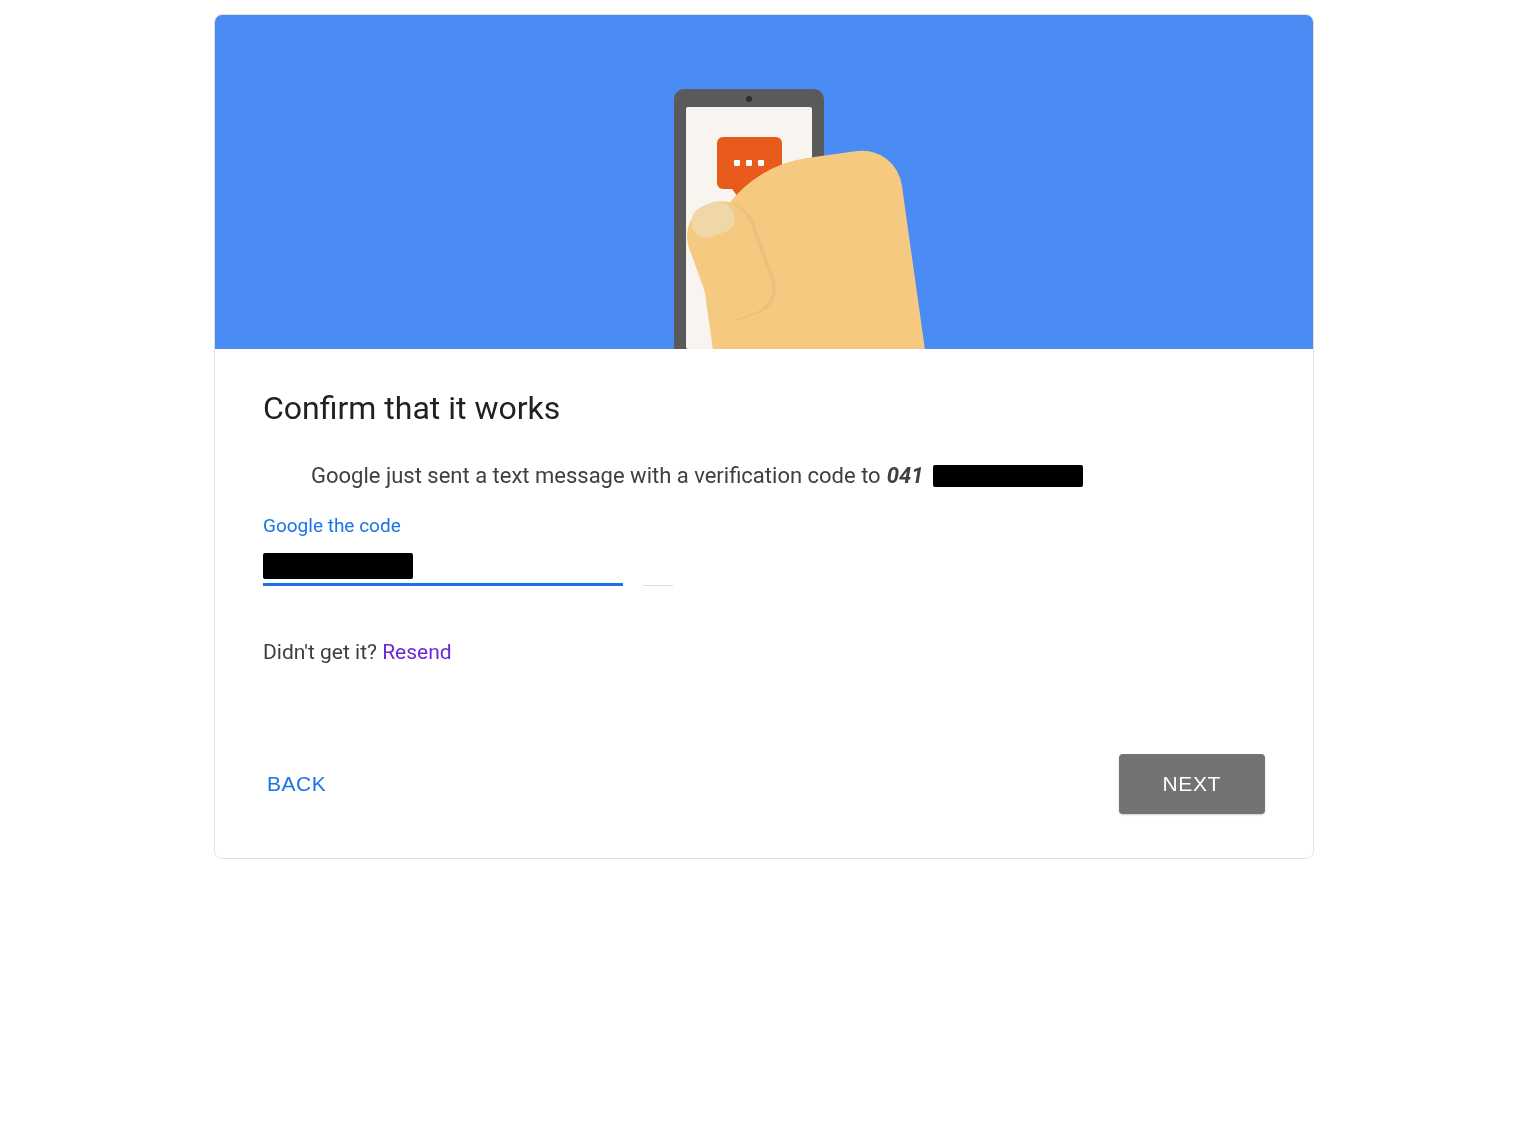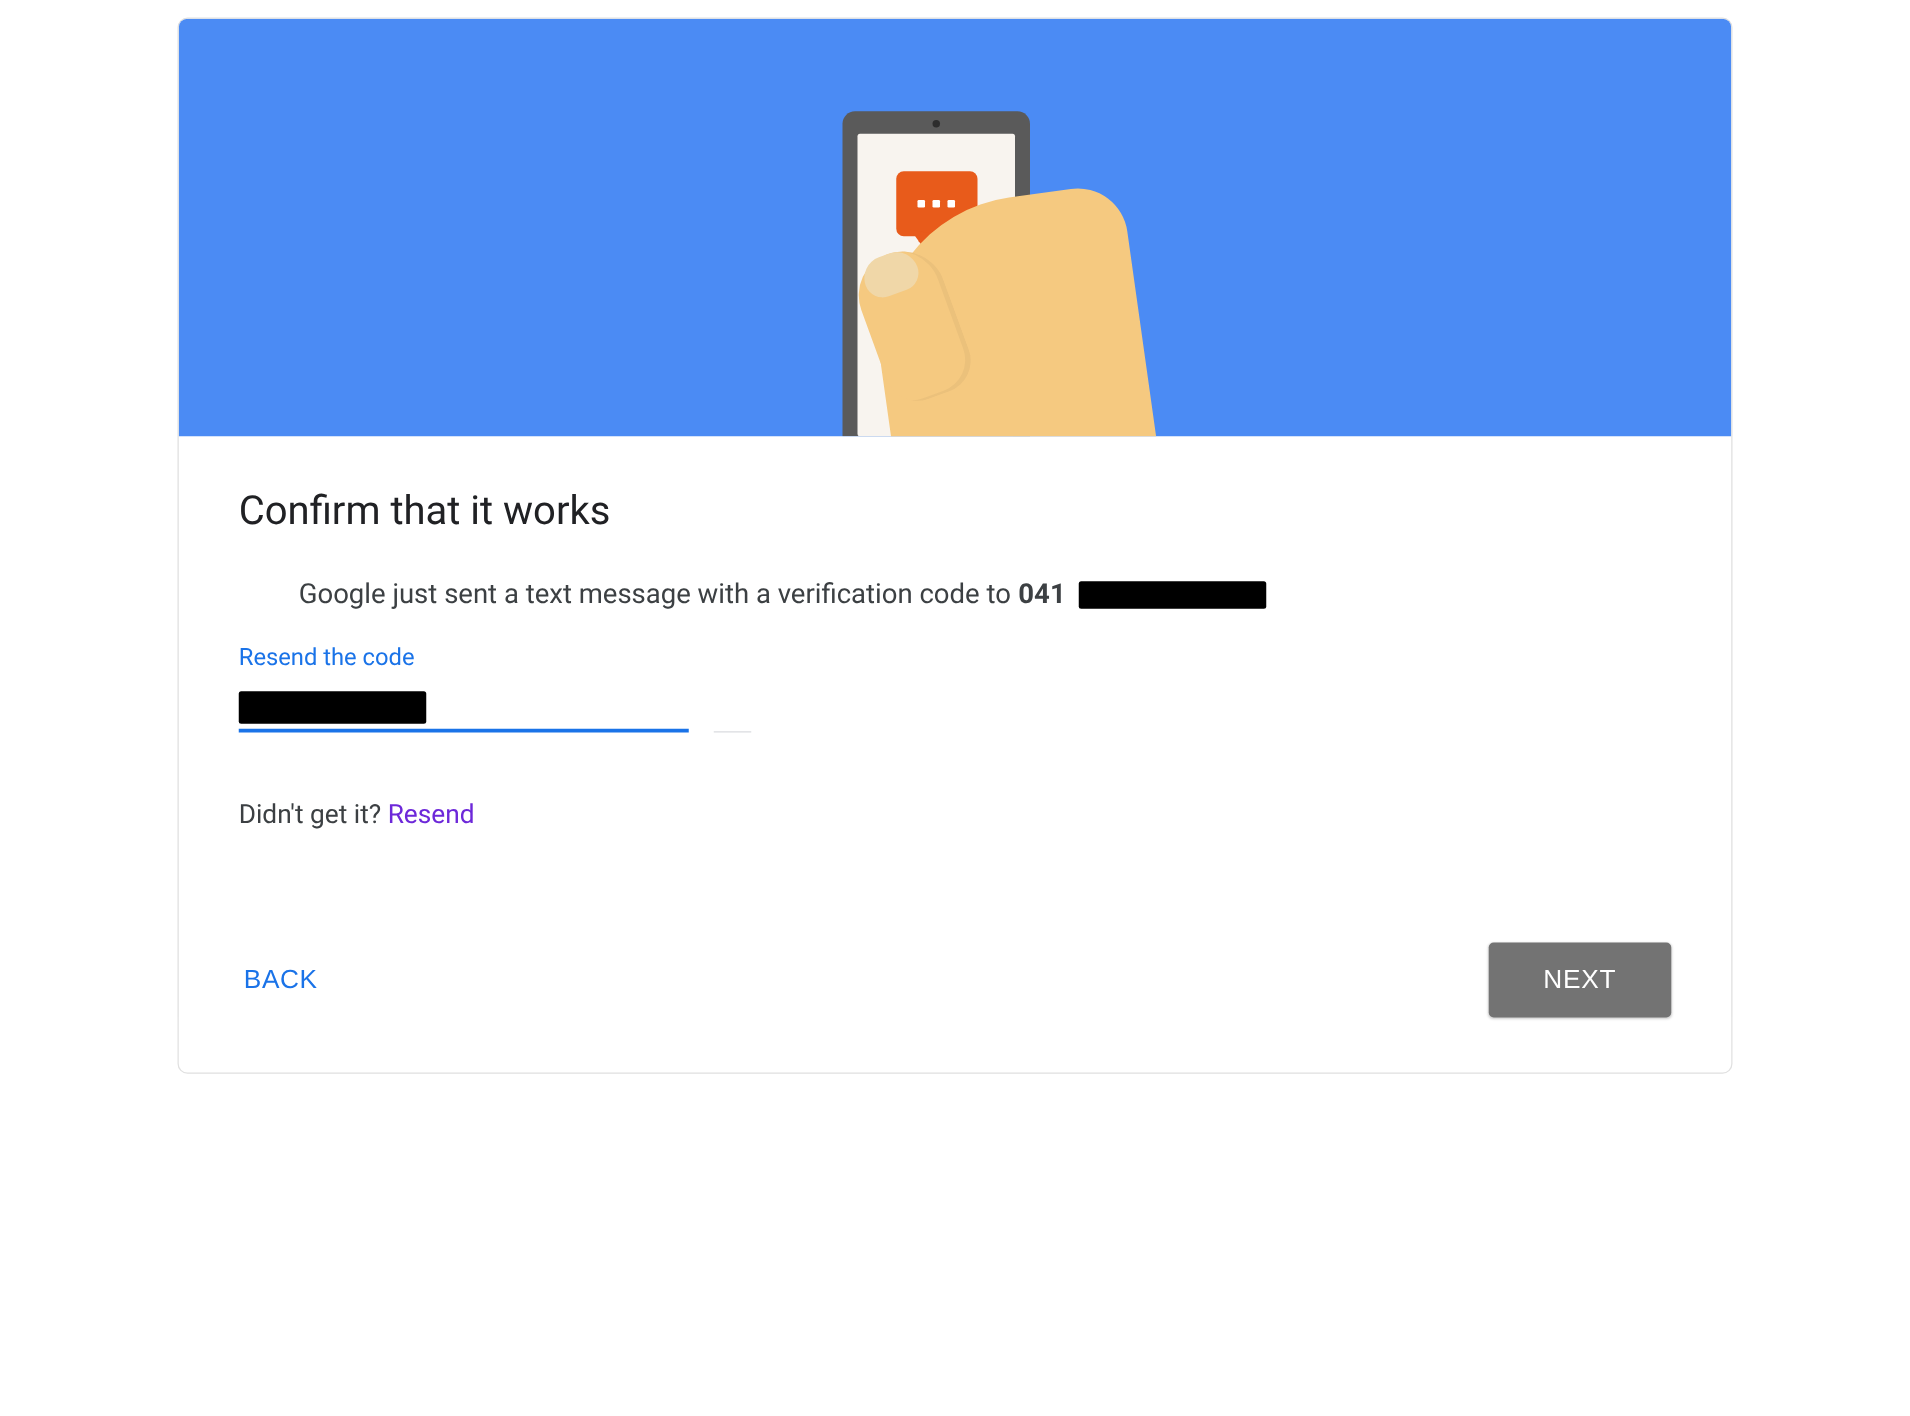--- a/index.html
+++ b/index.html
@@ -5,21 +5,21 @@
     * { box-sizing: border-box; margin: 0; padding: 0; }
     body {
       font-family: Roboto, Arial, sans-serif;
       background: #fff;
       padding: 14px;
     }
     .card {
       border: 1px solid #e0e0e0;
       border-radius: 8px;
       overflow: hidden;
-      width: 1244px;
+      width: 1100px;
       margin: 0 auto;
     }
     .hero {
       background: #4b8bf4;
       height: 334px;
       display: flex;
       align-items: flex-end;
       justify-content: center;
       position: relative;
       overflow: hidden;
@@ -86,21 +86,21 @@
     .desc {
       font-size: 22px;
       color: #3c4043;
       margin-bottom: 26px;
       display:flex;
       align-items:center;
       flex-wrap:wrap;
       gap:6px;
       margin-left:48px;
     }
-    .desc b{font-weight:700;}
+    .desc b{font-weight:700;font-style:italic;}
     .redact-phone{display:inline-block;width:150px;height:22px;background:#000;border-radius:2px;margin-left:4px;}
     .field-label{
       font-size:19px;color:#1a73e8;margin-bottom:16px;display:block;
     }
     .input-wrap{position:relative;width:380px;margin-bottom:54px;}
     .input-redact{width:150px;height:26px;background:#000;border-radius:2px;margin-bottom:4px;}
     .input-line{height:3px;background:#1a73e8;width:360px;}
     .input-line-grey{position:absolute;right:-30px;bottom:0;height:1px;width:30px;background:#dadce0;}
     input.code{
       border:none;outline:none;font-size:22px;width:100%;
@@ -149,21 +149,21 @@
 
   <div class="content">
     <h1 class="title">Confirm that it works</h1>
 
     <p class="desc">
       <span>Google just sent a text message with a verification code to</span>
       <b>041</b>
       <span class="redact-phone"></span>
     </p>
 
-    <label class="field-label">Resend the code</label>
+    <label class="field-label">Google the code</label>
 
     <div class="input-wrap">
       <div class="input-redact"></div>
       <input class="code" type="text" style="">
       <div class="input-line"></div>
       <div class="input-line-grey"></div>
     </div>
 
     <p class="resend-row">
       <span>Didn't get it?</span>

